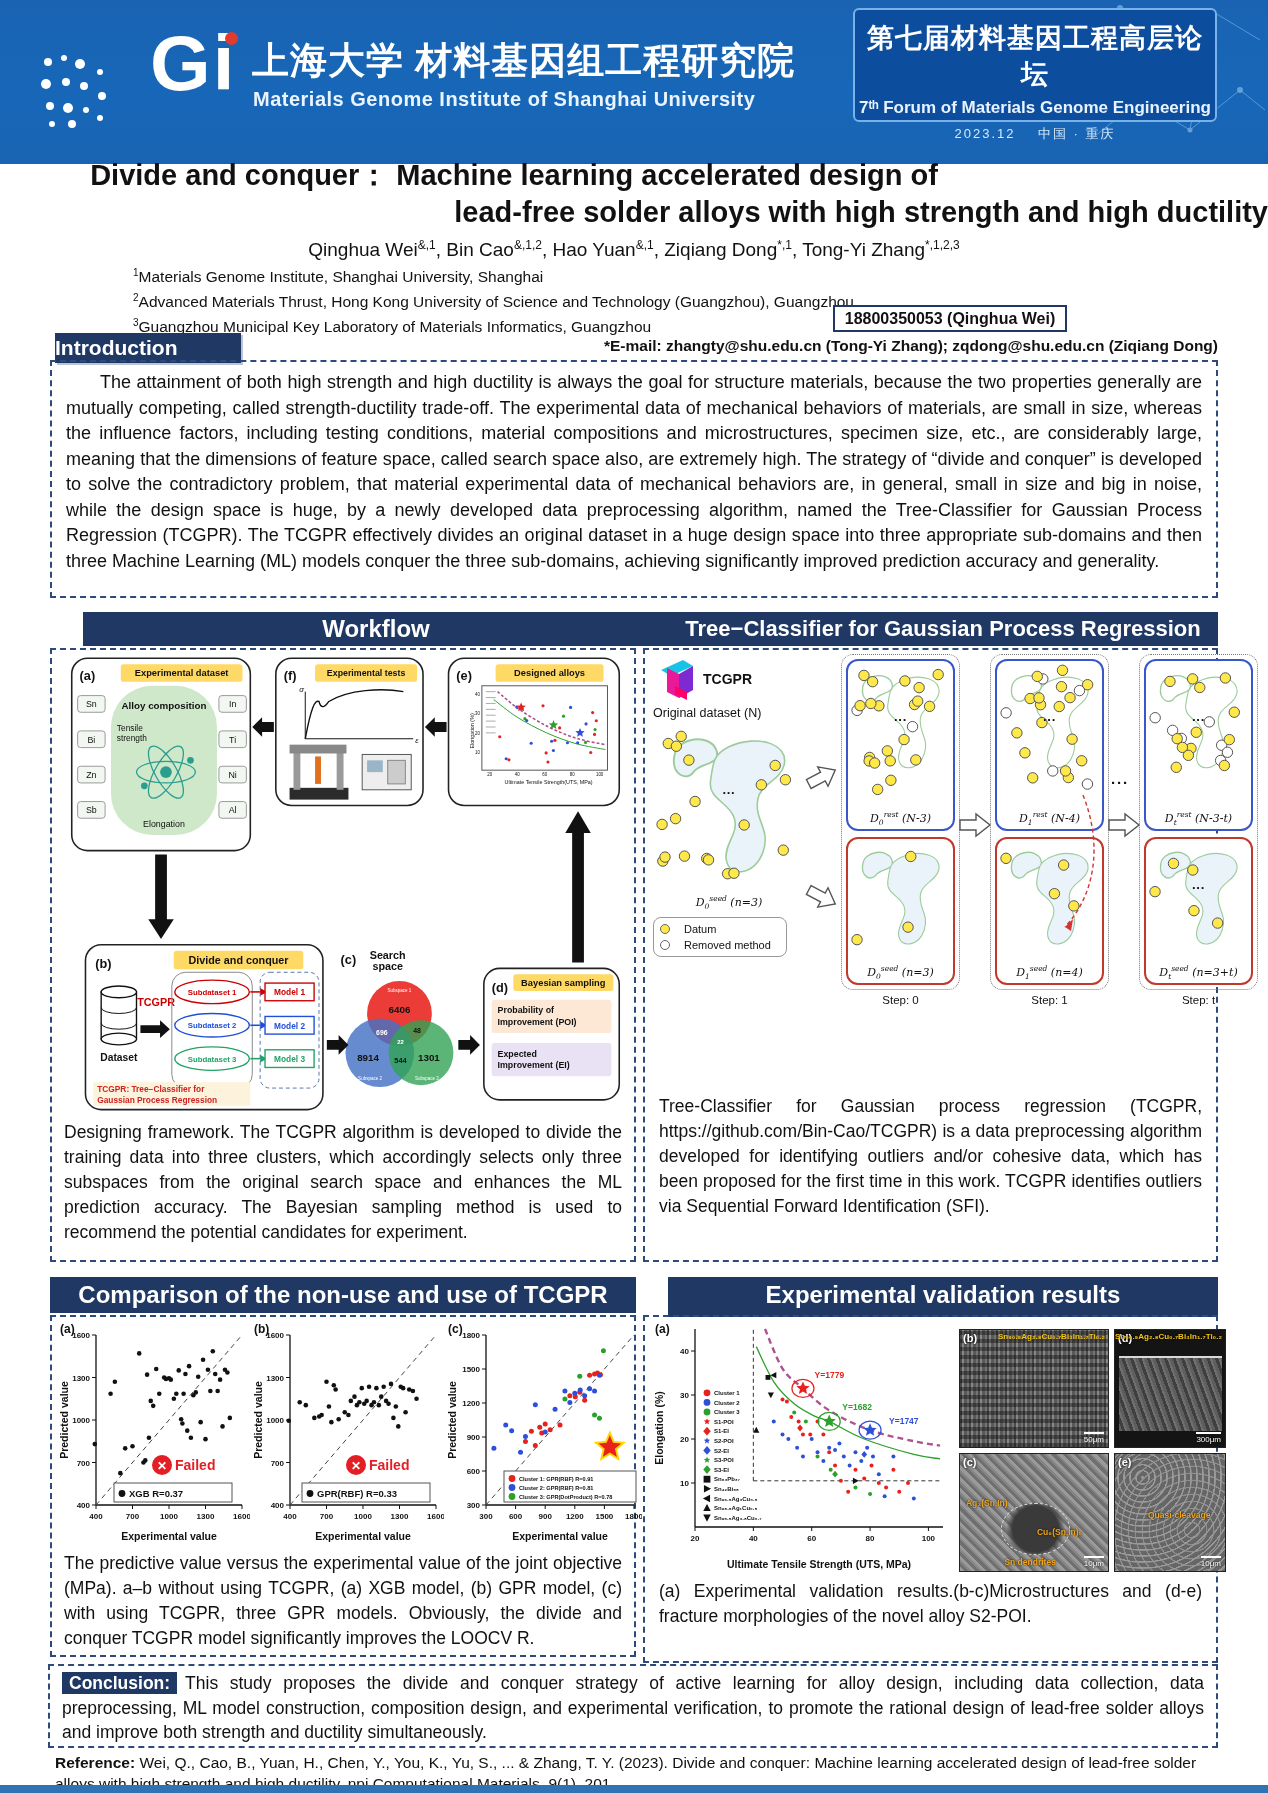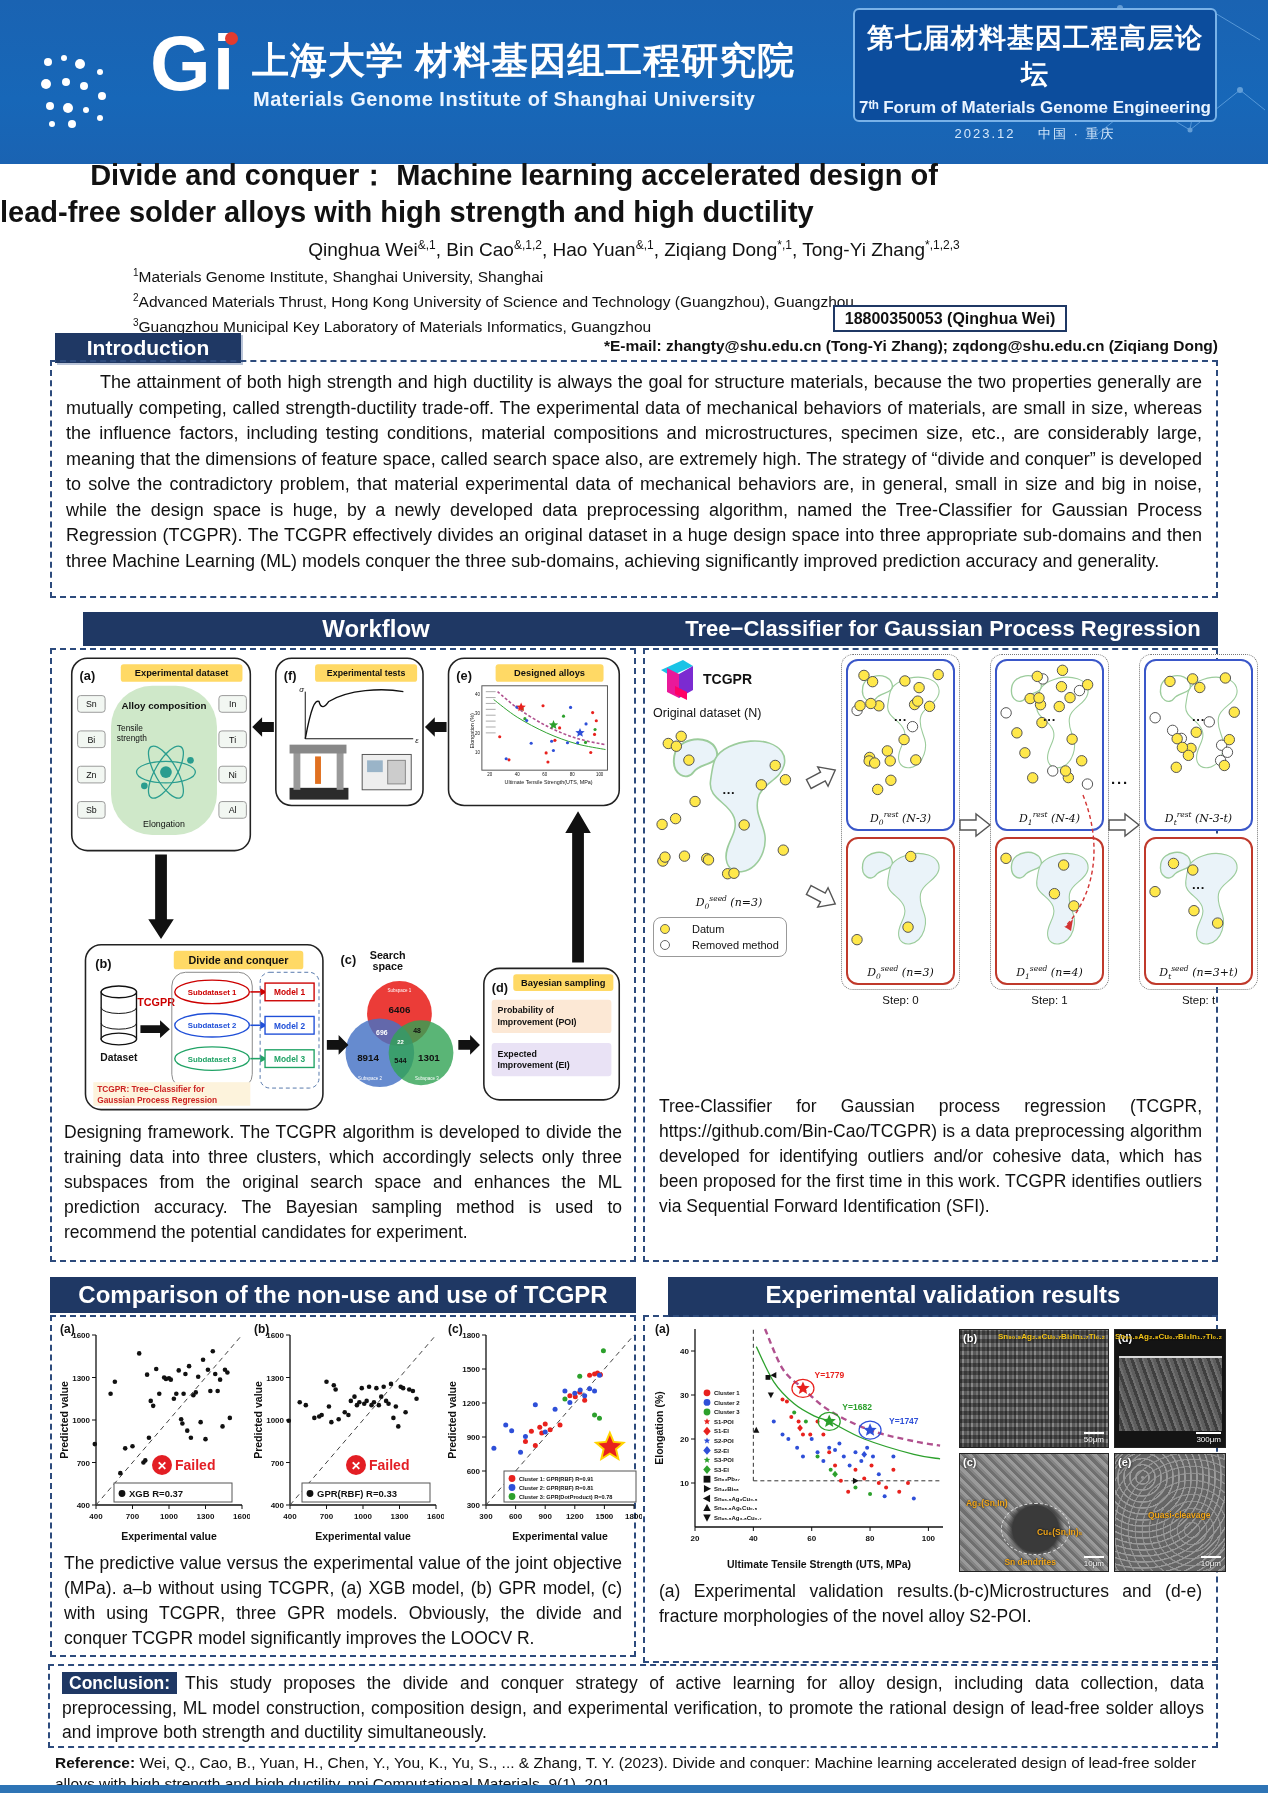--- a/index.html
+++ b/index.html
@@ -17,29 +17,29 @@
   #inst-en { left:253px; top:88px; font-size:20px; color:#eaf4ff; font-weight:600; letter-spacing:.5px; }
   #forum-box { left:853px; top:8px; width:364px; height:114px; background:#0c4d9d;
                border:2px solid #79b2e8; border-radius:6px; text-align:center; color:#fff; }
   #forum-cn { margin-top:10px; font-size:27px; font-weight:bold; letter-spacing:1px; }
   #forum-en { margin-top:6px; font-size:17px; font-weight:600; color:#e8f3ff; }
   #forum-date { margin-top:7px; font-size:13px; color:#d5e8fb; letter-spacing:2px; }
   .net { opacity:.45; }
 
   
   #title1 { left:0; top:156px; width:1028px; text-align:center; font-size:29px; font-weight:bold; }
-  #title2 { left:0; top:196px; width:1268px; text-align:left; font-size:29px; font-weight:bold; }
+  #title2 { left:0; top:196px; width:1268px; text-align:right; font-size:29px; font-weight:bold; }
   #authors { left:0; top:238px; width:1268px; text-align:center; font-size:19px; }
   #authors sup { font-size:12px; }
   #affils { left:133px; top:262px; width:800px; font-size:15.5px; line-height:21px; }
   #affils sup { font-size:10px; }
   #phone-box { left:833px; top:305px; width:234px; height:27px; border:2px solid #1f3864;
                font-size:16px; font-weight:bold; text-align:center; line-height:23px; }
   #intro-head { left:55px; top:333px; width:186px; height:30px; background:#1f3864; color:#fff;
-                font-size:21px; font-weight:bold; text-align:center; line-height:30px;
+                font-size:21px; font-weight:bold; line-height:30px;
                 box-shadow:2px 2px 0 #b9c4d8; }
   #email-line { left:260px; top:337px; width:958px; font-size:15.5px; font-weight:bold; text-align:right; }
 
   
   #intro-box { left:50px; top:360px; width:1168px; height:238px; border:2.5px dashed #2c4a7c;
                padding:8px 14px; font-size:18px; line-height:25.5px; text-align:justify; }
   #intro-box .indent { display:inline-block; width:34px; }
 
   
   .sec-head { background:#1f3864; color:#fff; font-weight:bold; text-align:center; }
@@ -56,21 +56,21 @@
 
   
   #tc-diagram { display:flex; height:438px; }
   .tc-left { width:152px; flex:none; padding-top:2px; }
   .tc-logo-row { display:flex; align-items:center; gap:6px; }
   .tc-logo-row span { font-weight:bold; font-size:14px; }
   .tc-orig-label { font-size:12.5px; margin-top:4px; }
   .dlabel { font-family:"DejaVu Serif", serif; font-style:italic; font-size:11px; text-align:center; }
   .dlabel sub, .dlabel sup { font-size:7.5px; }
   .tc-legend { border:1.5px solid #999; border-radius:8px; width:134px; padding:3px 6px; font-size:11px; margin-top:6px; }
-  .tc-legend .row { display:flex; align-items:center; gap:22px; line-height:16px; }
+  .tc-legend .row { display:flex; align-items:center; gap:14px; line-height:16px; }
   .dot-y { width:10px;height:10px;border-radius:50%;background:#ffe84a;border:1px solid #666;flex:none; }
   .dot-w { width:10px;height:10px;border-radius:50%;background:#fff;border:1px solid #666;flex:none; }
   .tc-arrows { width:36px; flex:none; position:relative; }
   .tc-col { width:119px; flex:none; display:flex; flex-direction:column; }
   .tc-col .pair { border:1.5px dotted #777; border-radius:12px; padding:4px; position:relative; }
   .tbox { border-radius:12px; overflow:hidden; position:relative; background:#fff; }
   .tbox.blue { border:2px solid #3a57c9; height:172px; }
   .tbox.red  { border:2px solid #c0392b; height:148px; margin-top:6px; }
   .tbox .dlabel { position:absolute; bottom:2px; left:0; right:0; }
   .tc-step { text-align:center; font-size:11.5px; margin-top:4px; }

